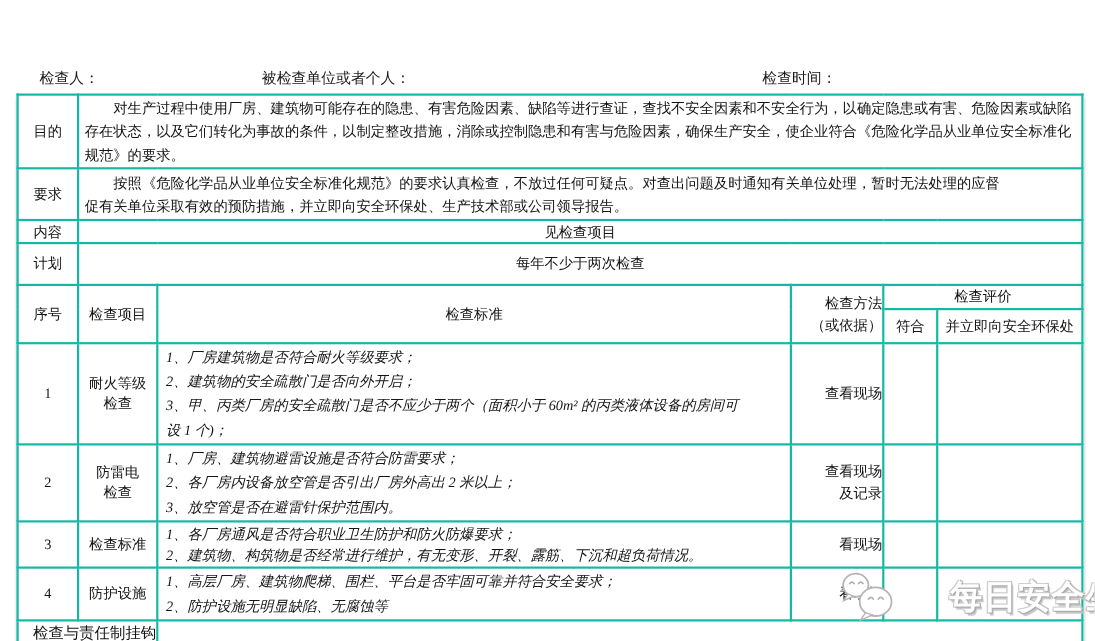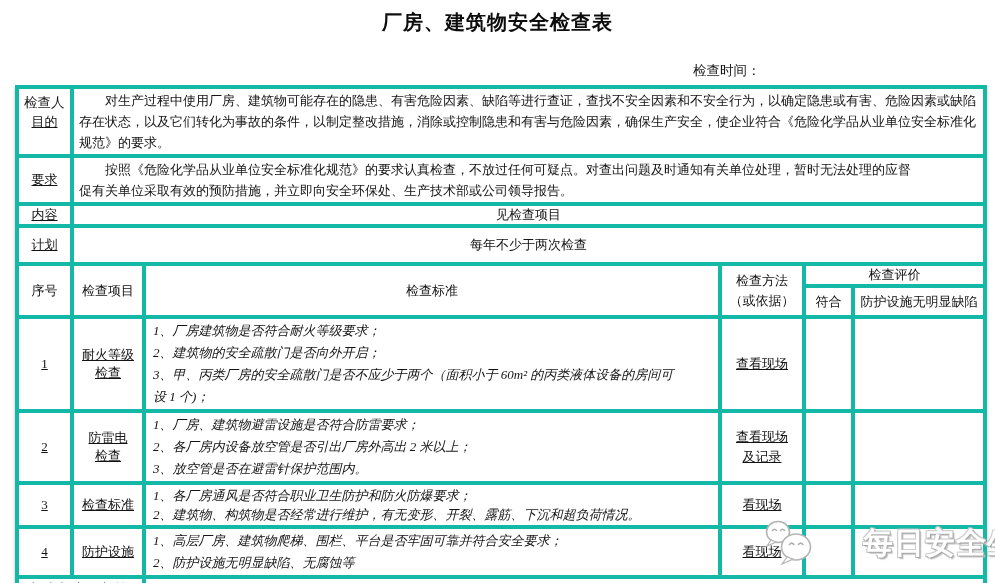--- a/index.html
+++ b/index.html
@@ -5,60 +5,60 @@
   * { margin:0; padding:0; box-sizing:border-box; }
   html,body { width:995px; height:583px; background:#ffffff; overflow:hidden;
               font-family:"Liberation Serif","DejaVu Serif",serif; color:#1a1a1a; }
   .page { position:relative; width:995px; height:583px; background:#ffffff; }
 
   .title { position:absolute; top:9px; left:0; width:995px; text-align:center;
            font-size:20px; font-weight:bold; letter-spacing:1px; color:#0d0d0d; }
 
   .infobar { position:absolute; top:62px; left:0; width:995px; height:20px; font-size:13.5px; }
   .infobar .lab { position:absolute; white-space:nowrap; }
-  .lab-inspector { left:24px;margin-top:32px; }
+  .lab-inspector { left:36px; }
   .lab-inspected { left:238px; }
   .lab-time      { left:693px; }
 
   table.main { position:absolute; left:15px; top:85px; width:968px;
                border-collapse:collapse; table-layout:fixed;
                border:2px solid #2e2e2e;
                box-shadow:0 3px 3px rgba(60,60,60,0.35); }
-  table.main td { border:4px solid #14b8a6; vertical-align:middle;
+  table.main td { border:2px solid #14b8a6; vertical-align:middle;
                   font-size:13px; color:#141414; overflow:hidden; }
-  td.lbl { text-align:center; font-size:14px; line-height:18px;text-decoration:underline; }
+  td.lbl { text-align:center; font-size:14px; line-height:18px; }
   td.hdr { text-align:center; font-size:13.5px; }
   td.content { padding:1px 5px; }
   .content div { line-height:21px; white-space:nowrap; }
   .ind { text-indent:26px; }
   td.std { padding:1px 7px;font-style:italic; }
   .std div { line-height:22px; white-space:nowrap; }
   .std.lh19 div { line-height:19px; }
-  .mline div { line-height:20px; text-align:center; }
+  .mline div { line-height:20px; text-align:right; }
   td.ctrtxt { text-align:center; font-size:13px;font-family:Liberation Mono, monospace; }
   .ftr div { line-height:19px; text-align:right; font-size:14px; }
 
   .watermark { position:absolute; left:763px; top:516px; width:228px; height:54px;
                display:flex; align-items:center; pointer-events:none;gap:40px; }
   .wm-text { font-family:"Liberation Sans","DejaVu Sans",sans-serif;
              font-size:30px; font-weight:bold; color:#ffffff; letter-spacing:1px;
              white-space:nowrap;
              text-shadow:1px 1px 0 #a8a8a8,-1px -1px 0 #cfcfcf,1px -1px 0 #bdbdbd,
                          -1px 1px 0 #bdbdbd,2px 2px 1px #c4c4c4; }
   .wm-logo { flex:0 0 auto; margin-right:4px; }
 </style>
 </head>
 <body>
 
 <div class="page">
 
-  <div class="title">厂房、建筑物安全检查表</div>
 
   <div class="infobar">
     <span class="lab lab-inspector">检查人：</span>
+    <span class="lab lab-inspected">被检查单位或者个人：</span>
     <span class="lab lab-time">检查时间：</span>
   </div>
 
   <table class="main">
     <colgroup>
       <col style="width:55px">
         <col style="width:72px">
         <col style="width:576px">
       <col style="width:84px">
         <col style="width:49px">
@@ -98,21 +98,21 @@
       <td class="hdr" rowspan="2">检查项目</td>
       <td class="hdr" rowspan="2">检查标准</td>
       <td class="hdr mline" rowspan="2">
         <div>检查方法</div>
         <div>（或依据）</div>
       </td>
       <td class="hdr" colspan="2">检查评价</td>
     </tr>
     <tr style="height:31px">
       <td class="hdr">符合</td>
-      <td class="hdr">防护设施无明显缺陷</td>
+      <td class="hdr">并立即向安全环保处</td>
     </tr>
 
     <tr style="height:88px">
       <td class="lbl">1</td>
       <td class="lbl">
         <div>耐火等级</div>
         <div>检查</div>
       </td>
       <td class="std">
         <div>1、厂房建筑物是否符合耐火等级要求；</div>

